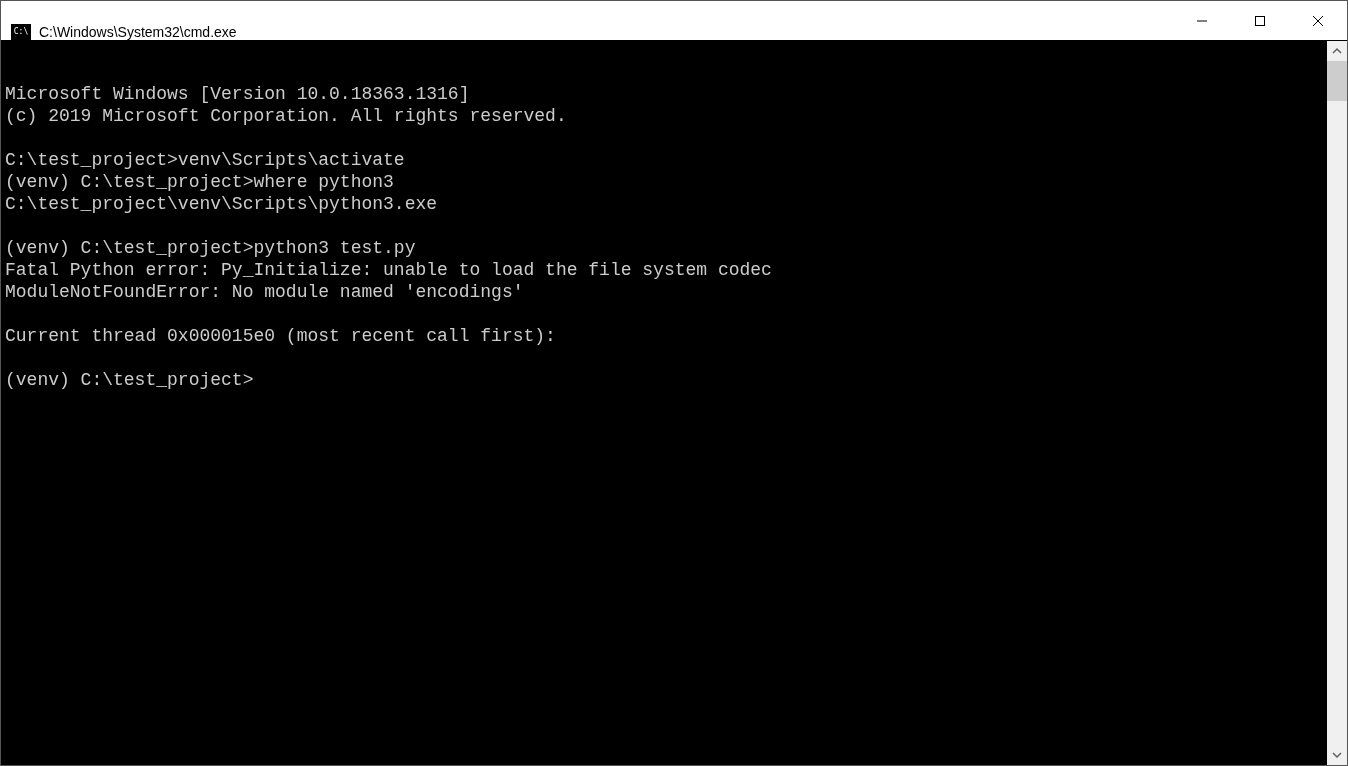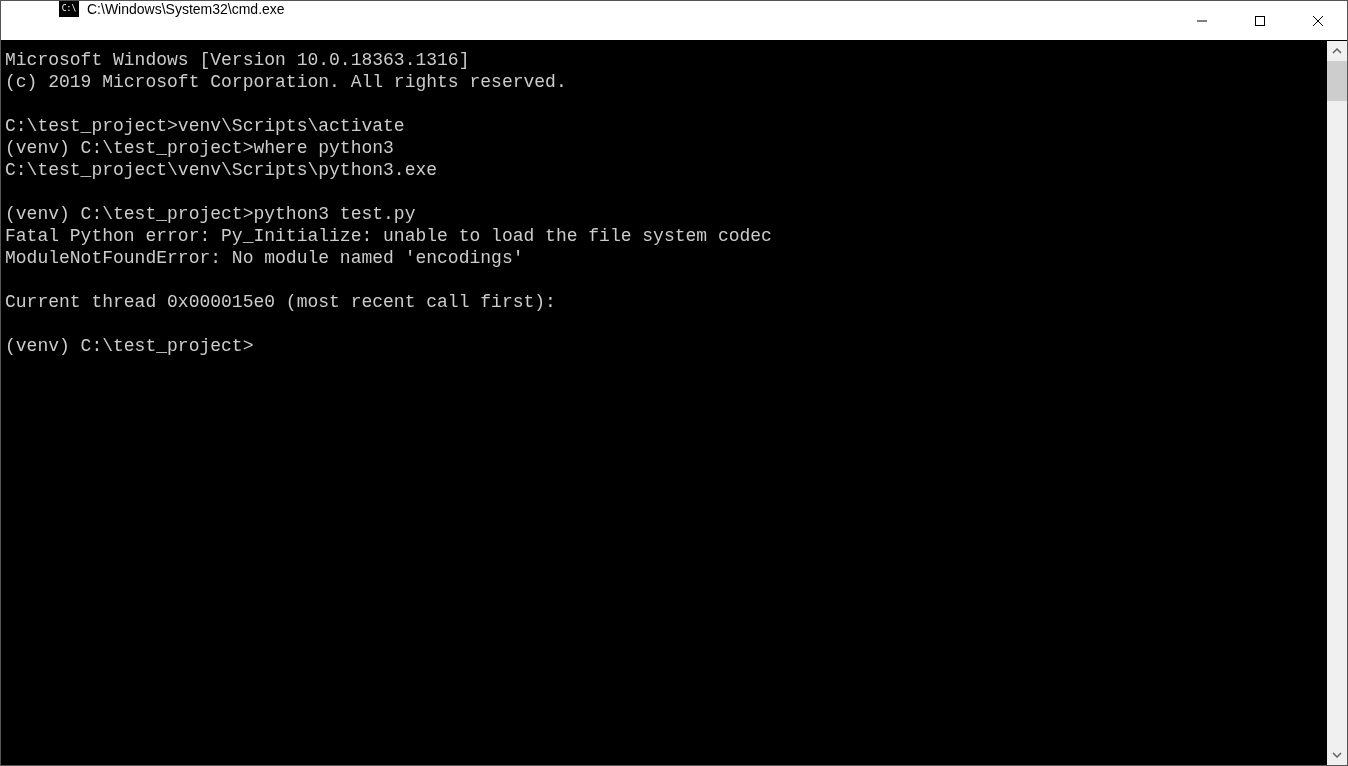--- a/index.html
+++ b/index.html
@@ -19,23 +19,22 @@
       height: 100%;
       background: #fff;
       border: 1px solid #555;
       display: flex;
       flex-direction: column;
     }
     .titlebar {
       height: 40px;
       background: #fff;
       display: flex;
-      align-items: flex-start;
+      align-items: flex-end;
       border-bottom: 1px solid #000;
-      padding-left: 48px;
     }
     .titlebar-icon {
       width: 20px;
       height: 16px;
       margin-left: 10px;
       margin-right: 8px;
       background: #000;
       position: relative;
       display: flex;
       align-items: center;
@@ -76,23 +75,24 @@
       background: #000;
       overflow: hidden;
     }
     .terminal {
       flex: 1;
       background: #000;
       color: #ccc;
       font-family: Consolas, "Courier New", monospace;
       font-size: 18px;
       line-height: 22px;
-      padding: 8px 0 2px 4px;
+      padding: 2px 0 2px 4px;
       white-space: pre;
       overflow: hidden;
+      margin-top: 40px;
     }
     .terminal-line {
       white-space: pre;
     }
     .scrollbar {
       width: 20px;
       background: #f0f0f0;
       display: flex;
       flex-direction: column;
     }

